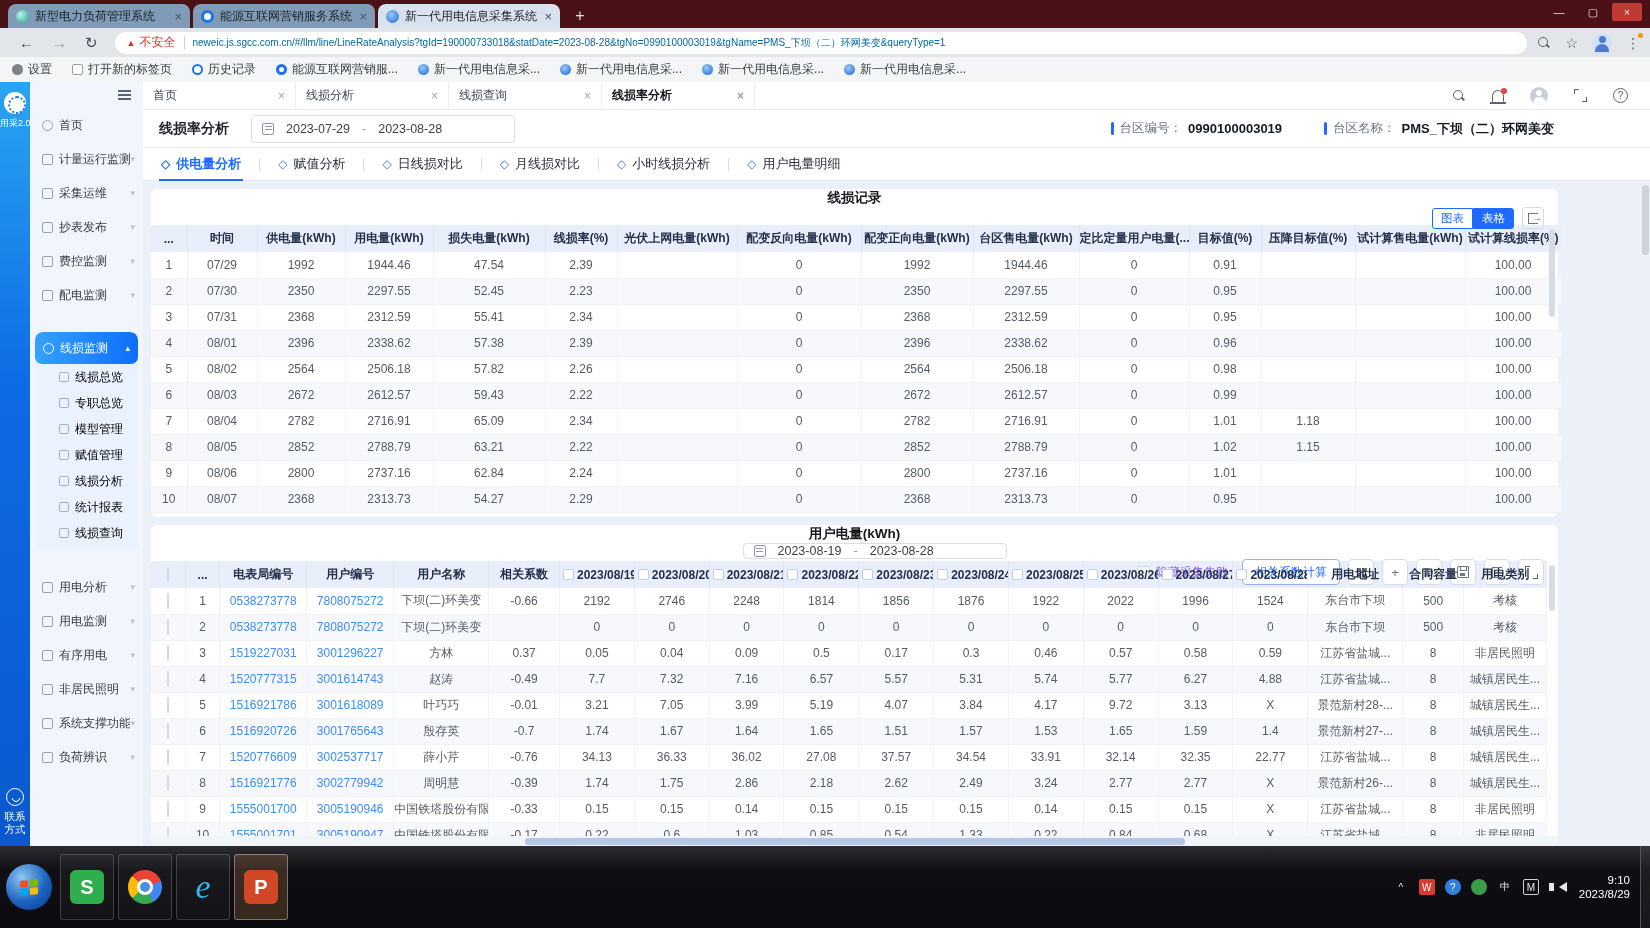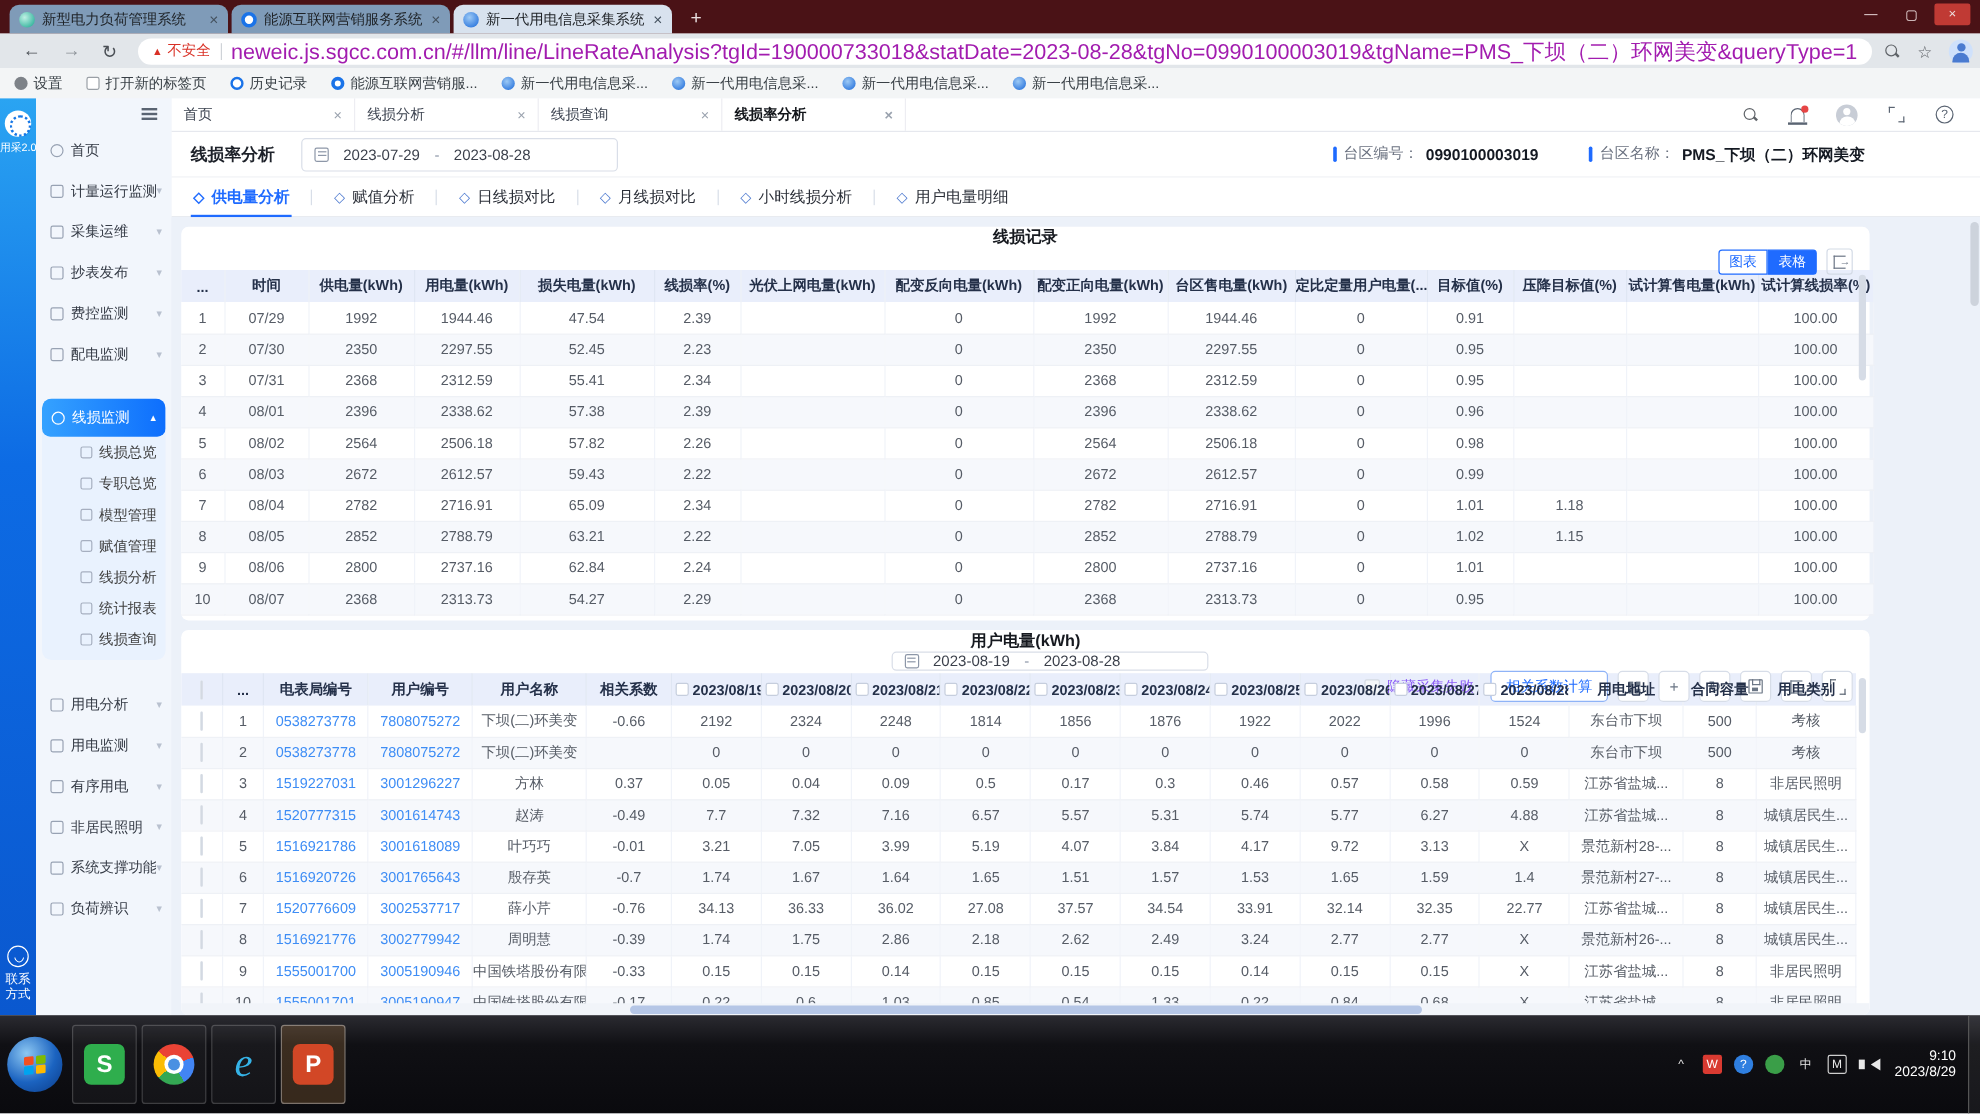--- a/index.html
+++ b/index.html
@@ -22,21 +22,21 @@
   .wc { width:30px; height:18px; display:flex; align-items:center; justify-content:center; color:#efe2e2; font-size:11px; }
   .wc.close { background:#c03a34; border-radius:2px; }
 
   #addrbar { position:absolute; left:0; top:28px; width:1650px; height:29px; background:#e2e6ea; display:flex; align-items:center; padding:0 10px; }
   .nav-ic { font-size:15px; color:#4a4f55; margin:0 9px; }
   .nav-ic.dim { color:#8b9197; }
   #urlbox { flex:1; height:22px; background:#fff; border-radius:11px; display:flex; align-items:center; padding:0 12px; margin:0 8px; }
   .warn-tri { color:#d93025; font-size:9px; margin-right:4px; }
   .warn-txt { color:#d93025; font-size:12px; white-space:nowrap; }
   .url-div { width:1px; height:14px; background:#cfd3d8; margin:0 8px; }
-  #url-text { font-size:18px; color:#a21caf; white-space:nowrap; overflow:hidden; flex:1; }
+  #url-text { font-size:10px; color:#0369a1; white-space:nowrap; overflow:hidden; flex:1; }
   .addr-right { display:flex; align-items:center; gap:14px; margin-left:2px; }
   .ic-search14 { position:relative; width:14px; height:14px; }
   .ic-search14::before { content:""; position:absolute; left:1px; top:1px; width:8px; height:8px; border:1.6px solid #5f6368; border-radius:50%; }
   .ic-search14::after { content:""; position:absolute; left:9px; top:9px; width:4px; height:1.6px; background:#5f6368; transform:rotate(45deg); }
   .star { color:#5f6368; font-size:14px; }
   .chrome-avatar { width:20px; height:20px; border-radius:50%; background:#cfe1fb; position:relative; }
   .chrome-avatar::before { content:""; position:absolute; left:6.5px; top:3.5px; width:7px; height:7px; border-radius:50%; background:#4a7bd0; }
   .chrome-avatar::after { content:""; position:absolute; left:3px; top:11.5px; width:14px; height:8px; border-radius:7px 7px 0 0; background:#4a7bd0; }
   .dots { color:#5f6368; font-size:14px; position:relative; }
   .dots::after { content:""; position:absolute; right:-3px; top:-2px; width:5px; height:5px; border-radius:50%; background:#f29900; }
@@ -67,21 +67,21 @@
   .ic-burger::after { content:""; position:absolute; left:0; top:2px; width:13px; height:2px; background:#5a6472; }
   .mitem { height:34px; display:flex; align-items:center; padding-left:12px; font-size:12px; color:#353b46; }
   .mi { width:11px; height:11px; border:1.2px solid #98a2b3; border-radius:2px; margin-right:6px; flex:0 0 11px; }
   .mi.round { border-radius:50%; }
   .mitem .lbl { flex:1; white-space:nowrap; overflow:hidden; }
   .caret { color:#b9c1cf; font-size:9px; margin-right:8px; }
   .mgroup { margin:20px 5px; background:#e9f2fe; border-radius:8px; padding-bottom:4px; overflow:hidden; }
   .mitem.active { height:32px; border-radius:7px; background:linear-gradient(90deg,#35a2ff,#0d6efd); color:#fff; padding-left:8px; }
   .mitem.active .mi { border-color:#fff; }
   .mitem.active .caret { color:#fff; }
-  .sitem { height:26px; display:flex; align-items:center; padding-left:24px; font-size:12px; color:#404040;justify-content:center; }
+  .sitem { height:26px; display:flex; align-items:center; padding-left:24px; font-size:12px; color:#000000; }
   .sitem .mi { width:10px; height:10px; flex:0 0 10px; border-color:#a6afc0; }
 
   #main { position:absolute; left:143px; top:0; right:0; height:764px; }
   #topstrip { position:absolute; left:0; top:0; right:0; height:28px; background:#fff; border-bottom:1px solid #e6e8ee; display:flex; align-items:stretch; }
   .apptab { width:153px; display:flex; align-items:center; padding:0 10px; font-size:12px; color:#3c4350; border-right:1px solid #ededf2; }
   .apptab .lbl { flex:1; white-space:nowrap; overflow:hidden; }
   .apptab.active { font-weight:bold; color:#12151a; }
   .apptab .x { color:#9aa2ae; font-size:12px; }
   #hdr-icons { margin-left:auto; display:flex; align-items:center; gap:26px; padding-right:22px; }
   .ic-bell { position:relative; width:12px; height:12px; border:1.5px solid #5a6472; border-radius:6px 6px 1px 1px; border-bottom:none; }
@@ -812,21 +812,21 @@
             </thead>
           <tbody id="user-tbody">
               <tr>
                 <td><span class="cb"></span></td>
                 <td>1</td>
                 <td><a>0538273778</a></td>
                 <td><a>7808075272</a></td>
                 <td>下坝(二)环美变</td>
                 <td>-0.66</td>
                 <td>2192</td>
-                <td>2324</td>
+                <td>2746</td>
                 <td>2248</td>
                 <td>1814</td>
                 <td>1856</td>
                 <td>1876</td>
                 <td>1922</td>
                 <td>2022</td>
                 <td>1996</td>
                 <td>1524</td>
                 <td>东台市下坝</td>
                 <td>500</td>

